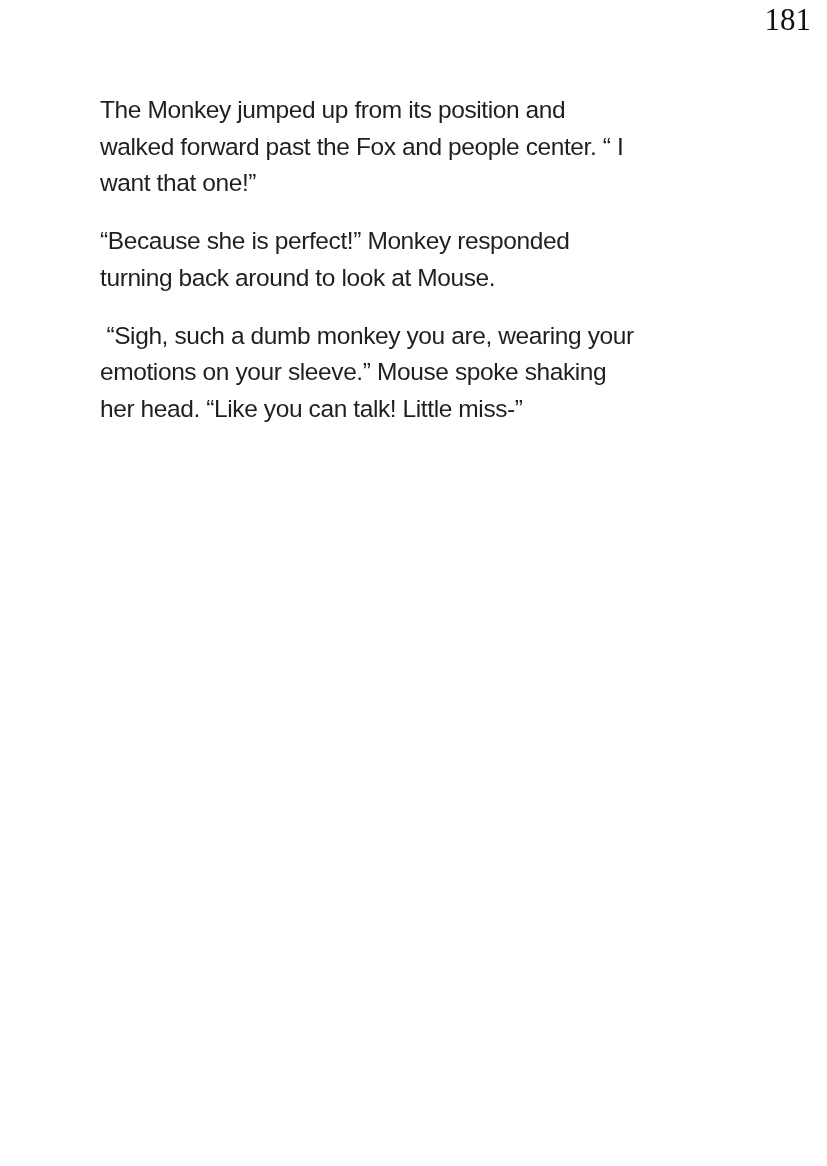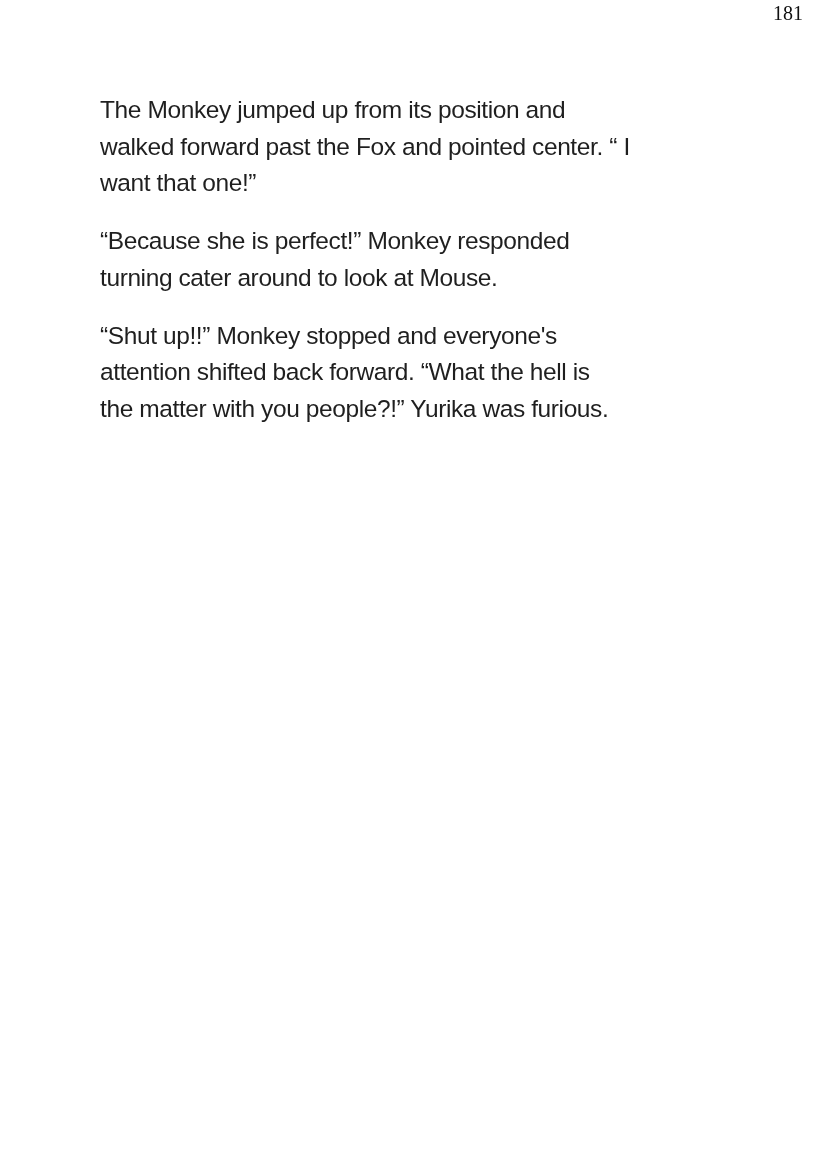--- a/index.html
+++ b/index.html
@@ -11,23 +11,23 @@
     position: relative;
     width: 827px;
     height: 1166px;
     background: #ffffff;
     overflow: hidden;
     font-family: "Liberation Sans", sans-serif;
   }
   .page-number {
     position: absolute;
     top: 2px;
-    right: 24px;
+    right: 16px;
     font-family: "Liberation Serif", serif;
-    font-size: 20px;
+    font-size: 31px;
     color: #111111;
   }
   .content {
     position: absolute;
     left: 100px;
     top: 92px;
     width: 648px;
   }
   .content p {
     margin: 0 0 21px 0;
@@ -39,21 +39,21 @@
   }
 </style>
 </head>
 <body>
 
 <div class="page">
   <div class="page-number">181</div>
 
   <div class="content">
     <p>The Monkey jumped up from its position and
-walked forward past the Fox and pointed center. “ I
+walked forward past the Fox and people center. “ I
 want that one!”</p>
     <p>“Because she is perfect!” Monkey responded
-turning cater around to look at Mouse.</p>
-    <p>“Shut up!!” Monkey stopped and everyone's
-attention shifted back forward. “What the hell is
-the matter with you people?!” Yurika was furious.</p>
+turning back around to look at Mouse.</p>
+    <p> “Sigh, such a dumb monkey you are, wearing your
+emotions on your sleeve.” Mouse spoke shaking
+her head. “Like you can talk! Little miss-”</p>
   </div>
 </div>
 
 </body></html>

